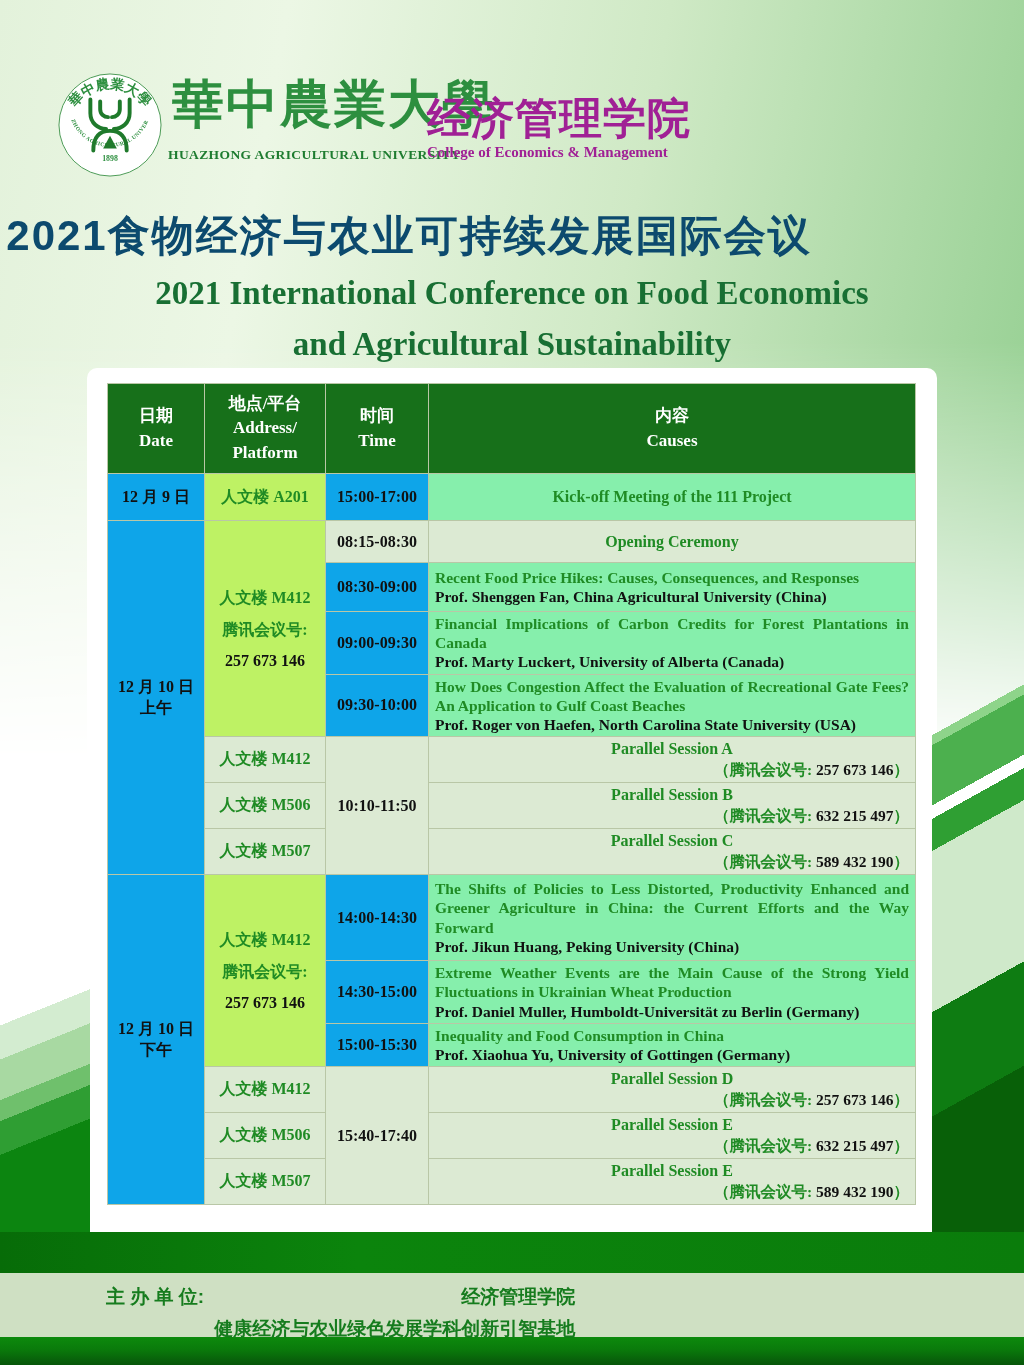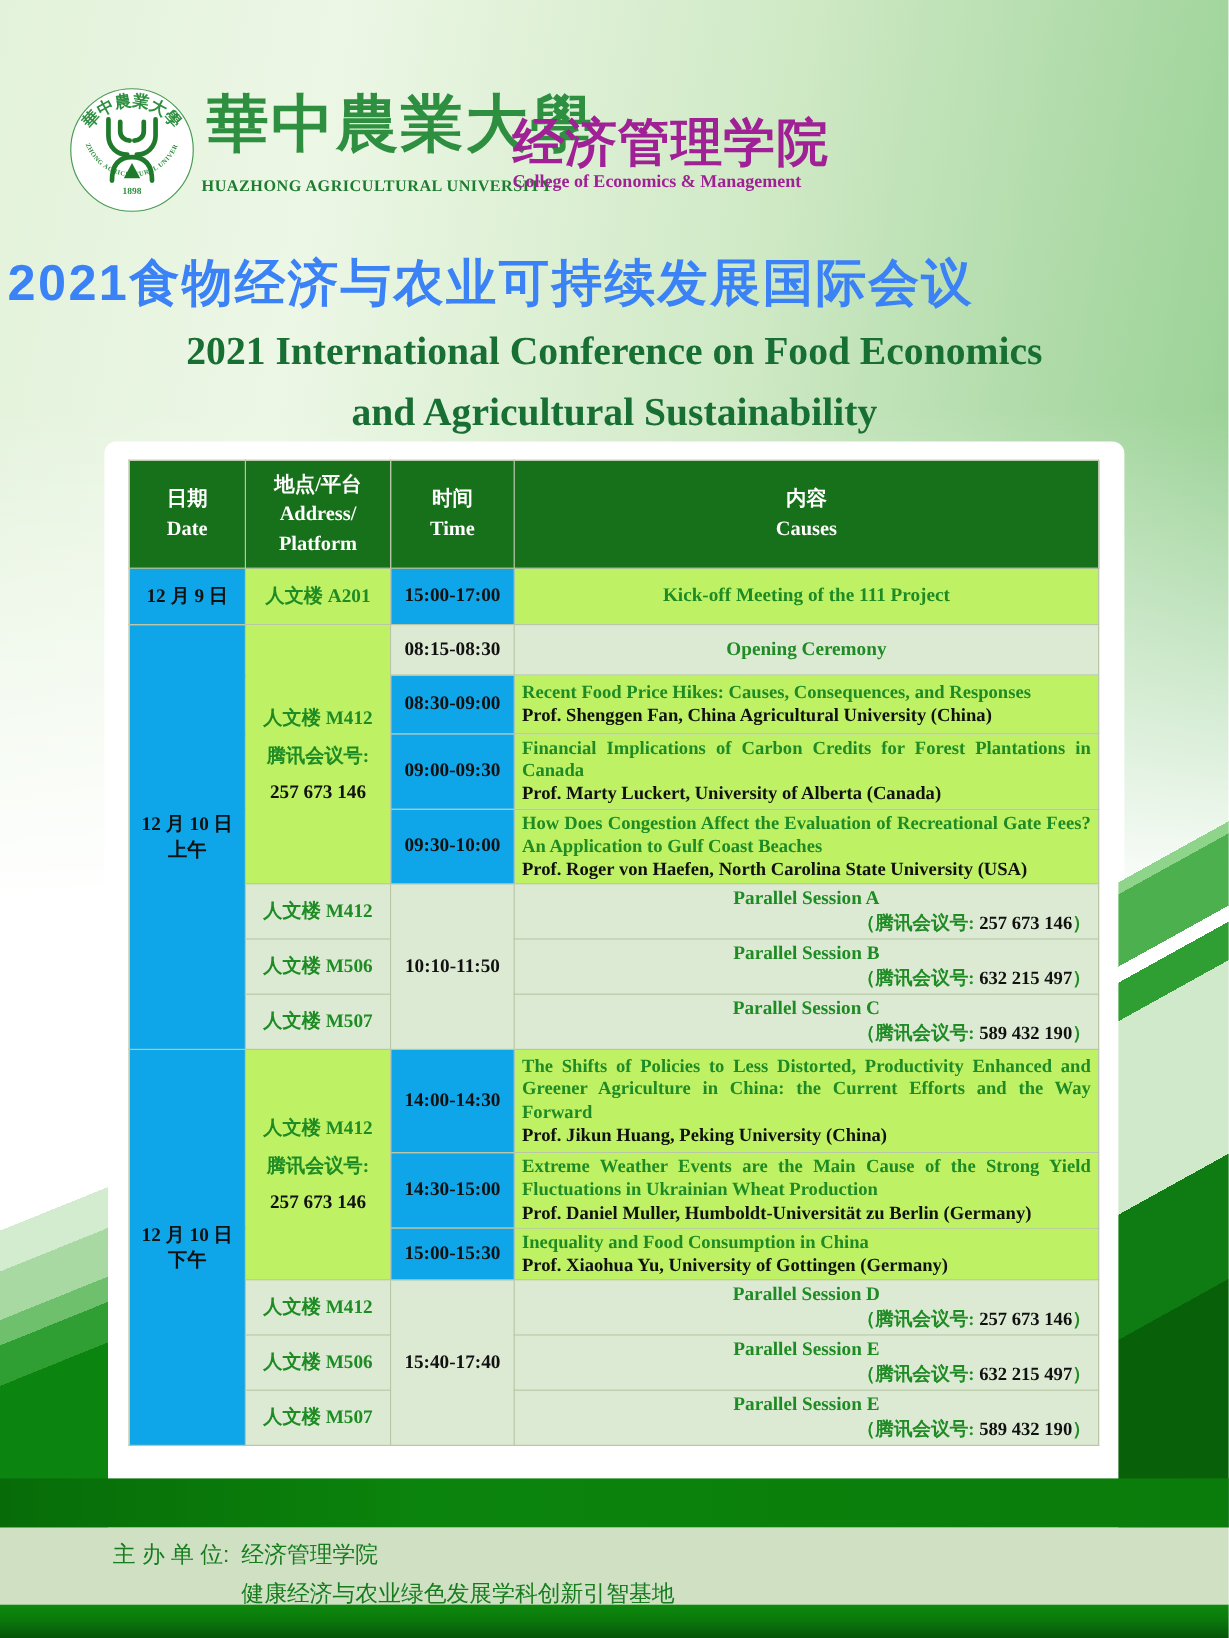--- a/index.html
+++ b/index.html
@@ -29,46 +29,46 @@
   .uni-cn{position:absolute;left:172px;top:76px;width:250px;font-size:52px;line-height:1.1;font-weight:bold;
     color:#2d8f3f;letter-spacing:2px;white-space:nowrap;font-family:"Liberation Serif",serif;}
   .college-cn{position:absolute;left:427px;top:90px;font-size:43px;font-weight:bold;color:#a02095;
     letter-spacing:1px;white-space:nowrap;font-family:"Liberation Sans",sans-serif;}
   .uni-en{position:absolute;left:168px;top:147px;font-size:13.5px;font-weight:bold;color:#1e7c30;
     letter-spacing:0.4px;white-space:nowrap;}
   .college-en{position:absolute;left:427px;top:144px;font-size:15px;font-weight:bold;color:#a02095;white-space:nowrap;}
 
   
   .title-cn{position:absolute;left:0;top:208px;width:818px;text-align:center;font-size:42px;font-weight:bold;
-    color:#3b82f6;letter-spacing:2px;font-family:"Liberation Sans",sans-serif;}
+    color:#0c4a6e;letter-spacing:2px;font-family:"Liberation Sans",sans-serif;}
   .title-en{position:absolute;left:0;top:268px;width:1024px;text-align:center;font-size:33px;font-weight:bold;
     color:#186f33;line-height:1.55;}
 
   
   table.sched{position:absolute;left:107px;top:383px;width:808px;border-collapse:collapse;table-layout:fixed;}
   table.sched td,table.sched th{border:1px solid #b9c7a6;padding:2px 6px;vertical-align:middle;}
   th.hd{background:#17701a;color:#fff;font-weight:bold;font-size:17px;line-height:1.45;height:85px;text-align:center;
     font-family:"Liberation Serif",serif;}
   .c-date{color:#111;font-weight:bold;font-size:16px;text-align:center;background:#0ea5e9;}
   .c-venue{color:#1f8b24;font-weight:bold;font-size:16px;text-align:center;background:#bef264;}
   .c-time{color:#111;font-weight:bold;font-size:16px;text-align:center;background:#0ea5e9;white-space:nowrap;}
-  .c-content{background:#bef264;padding:3px 8px;}
+  .c-content{background:#86efac;padding:3px 8px;}
   .lt{background:#dcead3 !important;}
   .talk-title{color:#1f8b24;font-weight:bold;font-size:15.5px;line-height:1.24;text-align:justify;}
   .talk-speaker{color:#111;font-weight:bold;font-size:15.5px;line-height:1.24;text-align:left;}
   .center-green{color:#1f8b24;font-weight:bold;font-size:16px;text-align:center;}
   .par-name{color:#1f8b24;font-weight:bold;font-size:16px;text-align:center;line-height:1.3;}
   .par-meet{color:#1f8b24;font-weight:bold;font-size:15.5px;text-align:right;line-height:1.3;}
   .par-meet .num{color:#111;}
   .venue-lines div{margin:11px 0;}
   .venue-num{color:#111;}
 
   
-  .footer-inner{position:absolute;left:94px;top:8px;display:flex;color:#167c1e;font-weight:normal;font-size:19px;
-    line-height:1.7;font-family:"Liberation Sans",sans-serif;}
+  .footer-inner{position:absolute;left:106px;top:8px;display:flex;color:#167c1e;font-weight:bold;font-size:19px;
+    line-height:1.7;font-family:"Liberation Sans",sans-serif;text-align:right;}
   .footer-label{white-space:nowrap;margin-right:10px;}
 </style>
 </head>
 <body>
 
 <div class="bg-grad"></div>
 <div class="panel"></div>
 <div class="swoosh-right"></div>
 <div class="swoosh-left"></div>
 <div class="band-mid"></div>

